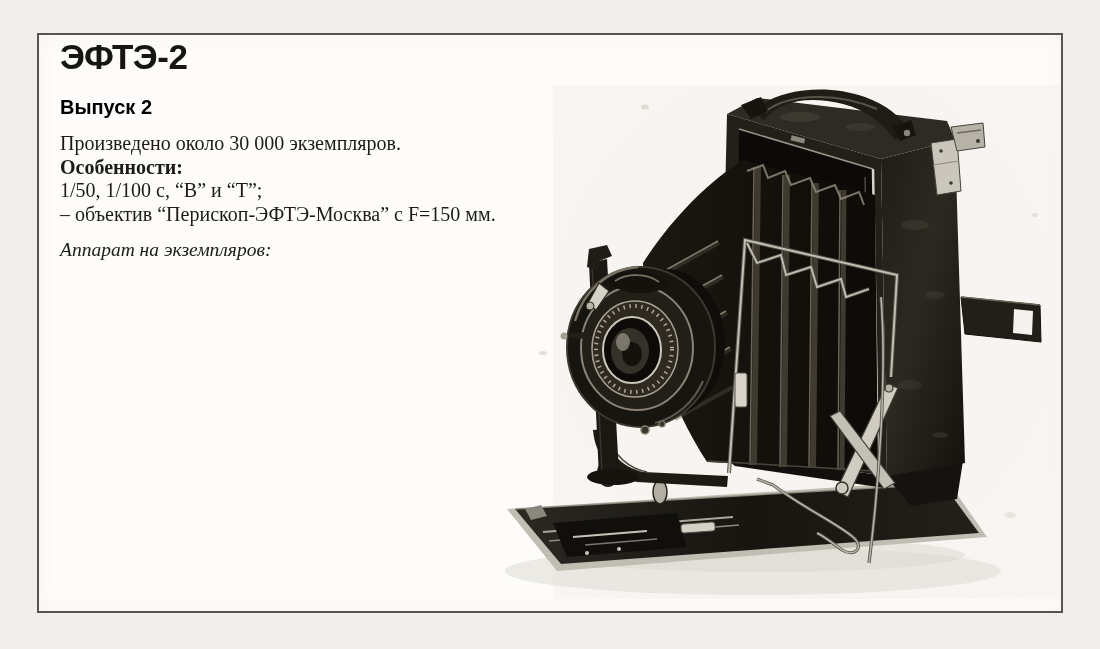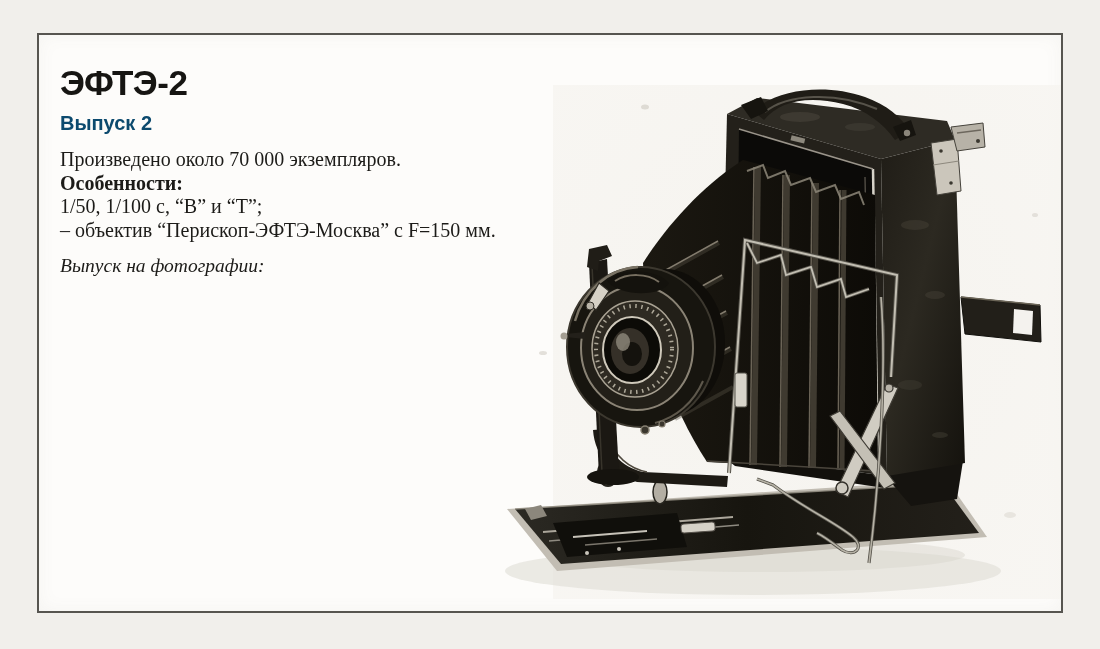--- a/index.html
+++ b/index.html
@@ -9,31 +9,31 @@
     font-family:"Liberation Serif", serif;
     color:#1c1b18;
   }
   .sheet{
     position:absolute;left:37px;top:33px;width:1022px;height:576px;
     background:#fdfcfa;
     border:2px solid #575550;
     box-shadow:inset 0 0 18px rgba(120,115,105,0.06);
   }
   .textcol{
-    position:absolute;left:21px;top:28px;width:510px;
+    position:absolute;left:21px;top:2px;width:510px;
   }
   .title{
     font-family:"Liberation Sans", sans-serif;
     font-weight:bold;font-size:35px;line-height:40px;letter-spacing:-0.5px;
     color:#161512;
   }
   .edition{
     font-family:"Liberation Sans", sans-serif;
-    font-weight:bold;font-size:20px;line-height:24px;margin-top:8px;
-    color:#0c4a6e;
+    font-weight:bold;font-size:20px;line-height:24px;margin-top:18px;
+    color:#000000;
   }
   .specs{
     margin-top:13px;font-size:20px;line-height:23.5px;white-space:nowrap;
   }
   .specs .bold{font-weight:bold;}
   .credit{
     margin-top:12px;font-style:italic;font-size:19.5px;line-height:23px;
     white-space:nowrap;
   }
   .photo{
@@ -42,27 +42,27 @@
 </style>
 </head>
 <body>
 
 <div class="sheet">
 
   <div class="textcol">
     <div class="title">ЭФТЭ-2</div>
     <div class="edition">Выпуск 2</div>
     <div class="specs">
-      <div>Произведено около 70 000 экземпляров.</div>
+      <div>Произведено около 30 000 экземпляров.</div>
       <div class="bold">Особенности:</div>
       <div>1/50, 1/100 с, “B” и “T”;</div>
       <div>– объектив “Перископ-ЭФТЭ-Москва” с F=150 мм.</div>
     </div>
     <div class="credit">
-      <div>Выпуск на фотографии:</div>
+      <div>Аппарат на экземпляров:</div>
     </div>
   </div>
 
   <svg class="photo" viewBox="0 0 566 522" xmlns="http://www.w3.org/2000/svg">
     <defs>
       <linearGradient id="bedGrad" x1="0" y1="0" x2="1" y2="0">
         <stop offset="0" stop-color="#2b2923"></stop>
           <stop offset="0.5" stop-color="#17150f"></stop>
           <stop offset="1" stop-color="#23201a"></stop>
       </linearGradient>

